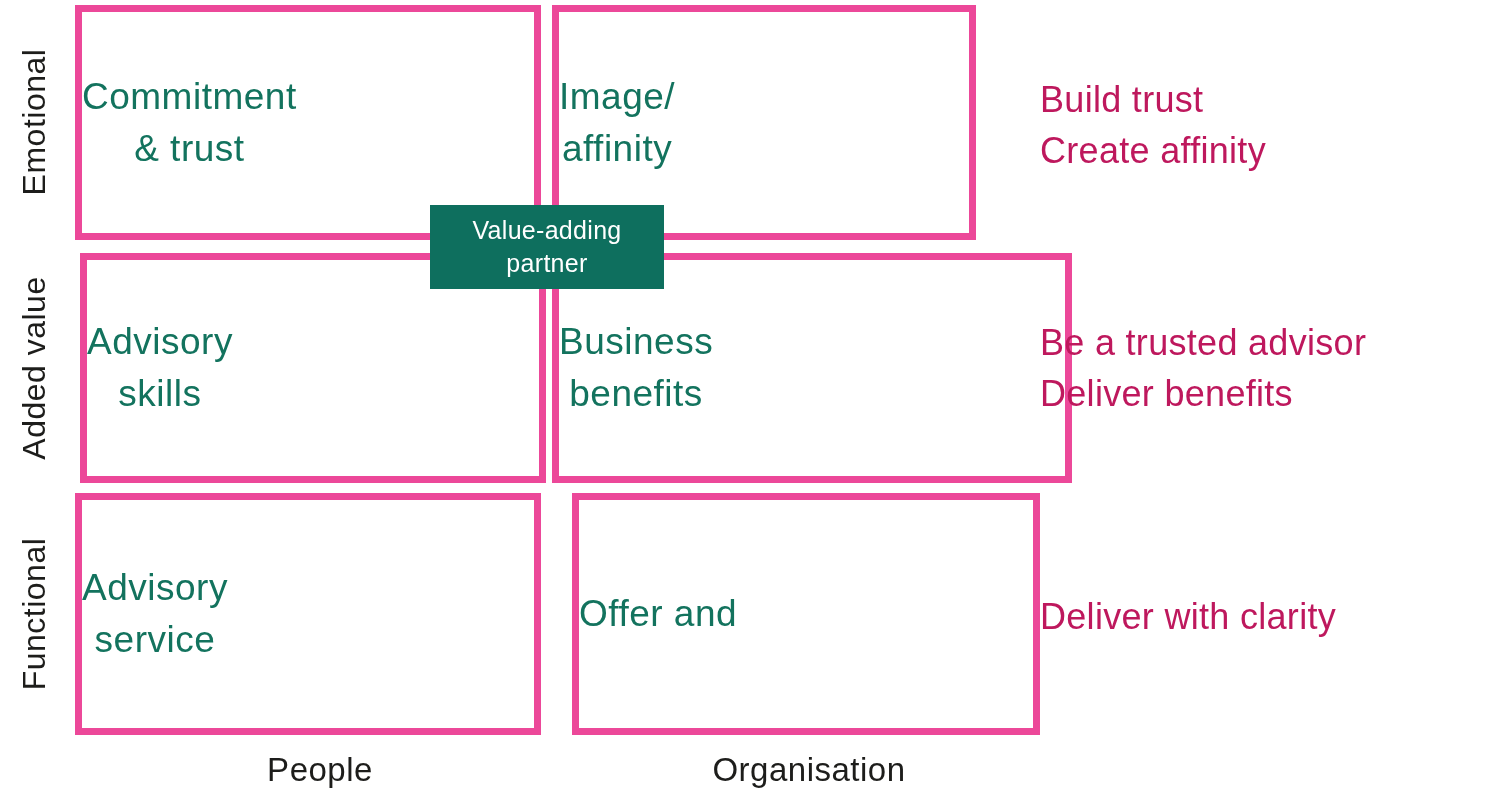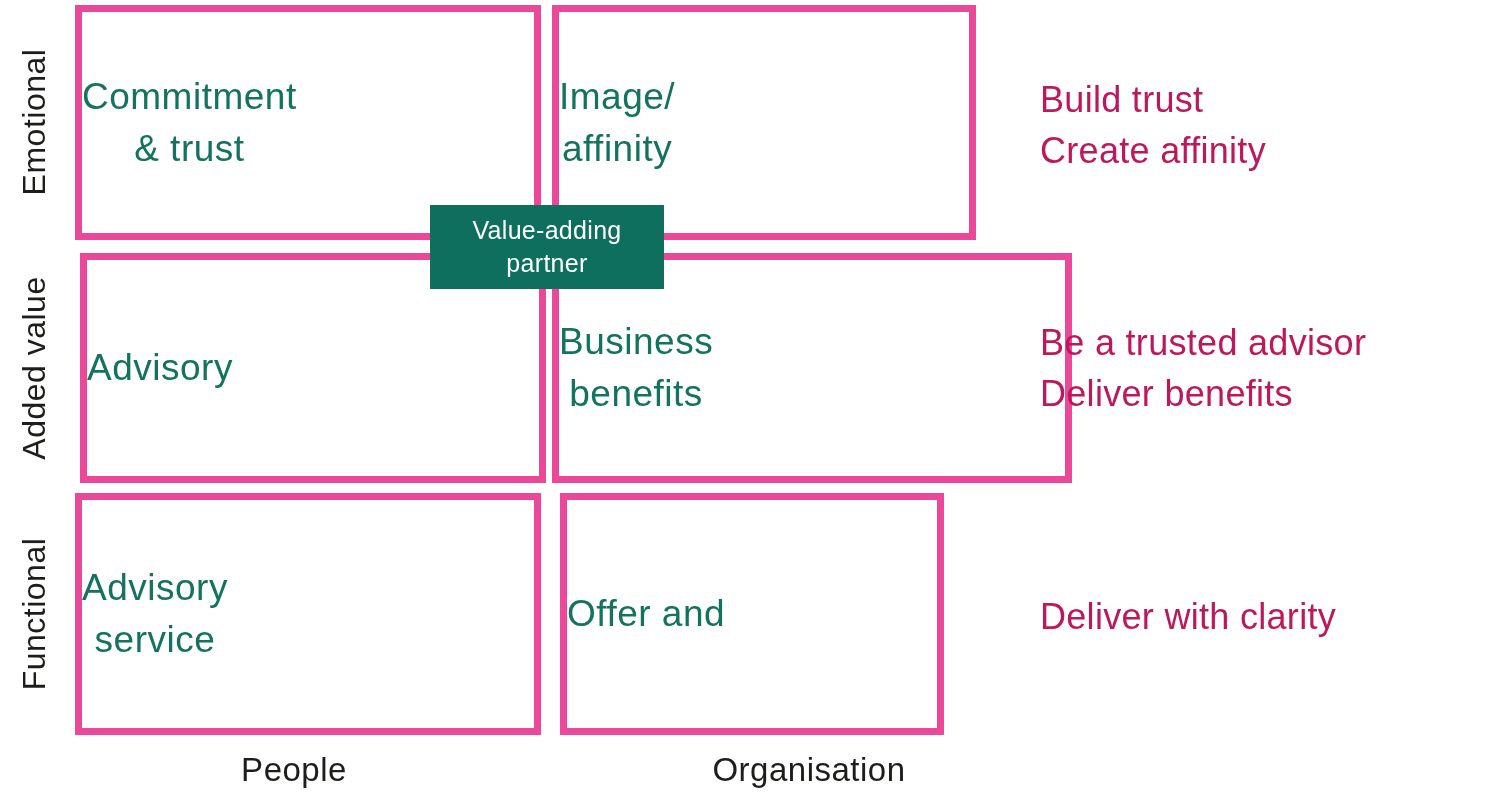--- a/index.html
+++ b/index.html
@@ -23,21 +23,21 @@
     font-size: 37px;
     font-weight: 300;
     letter-spacing: 0.5px;
     line-height: 52px;
   }
   .cell-tl { left: 75px;  top: 5px;   width: 466px; height: 235px; }
   .cell-tr { left: 552px; top: 5px;   width: 424px; height: 235px; }
   .cell-ml { left: 80px;  top: 253px; width: 466px; height: 230px; }
   .cell-mr { left: 552px; top: 253px; width: 520px; height: 230px; }
   .cell-bl { left: 75px;  top: 493px; width: 466px; height: 242px; }
-  .cell-br { left: 560px; top: 493px; width: 384px; height: 242px; }
+  .cell-br { left: 572px; top: 493px; width: 468px; height: 242px; }
 
   
   .badge {
     position: absolute;
     left: 430px; top: 205px;
     width: 234px; height: 84px;
     background: #0e6f5e;
     color: #ffffff;
     display: flex;
     flex-direction: column;
@@ -87,21 +87,21 @@
   .col-label {
     position: absolute;
     top: 770px;
     transform: translate(-50%, -50%);
     font-size: 33px;
     font-weight: 300;
     letter-spacing: 0.5px;
     color: #1d1d1b;
     white-space: nowrap;
   }
-  .col-label-1 { left: 294px; text-align: right; }
+  .col-label-1 { left: 320px; text-align: right; }
   .col-label-2 { left: 809px; }
 </style>
 </head>
 <body>
 
 <div class="canvas">
 
   <div class="row-label row-label-1">Emotional</div>
   <div class="row-label row-label-2">Added value</div>
   <div class="row-label row-label-3">Functional</div>
@@ -114,20 +114,21 @@
   </div>
   <div class="cell cell-tr">
     <div class="cell-label">
       <div>Image/</div>
       <div>affinity</div>
     </div>
   </div>
   <div class="cell cell-ml">
     <div class="cell-label">
       <div>Advisory</div>
+      <div>skills</div>
     </div>
   </div>
   <div class="cell cell-mr">
     <div class="cell-label">
       <div>Business</div>
       <div>benefits</div>
     </div>
   </div>
   <div class="cell cell-bl">
     <div class="cell-label">

